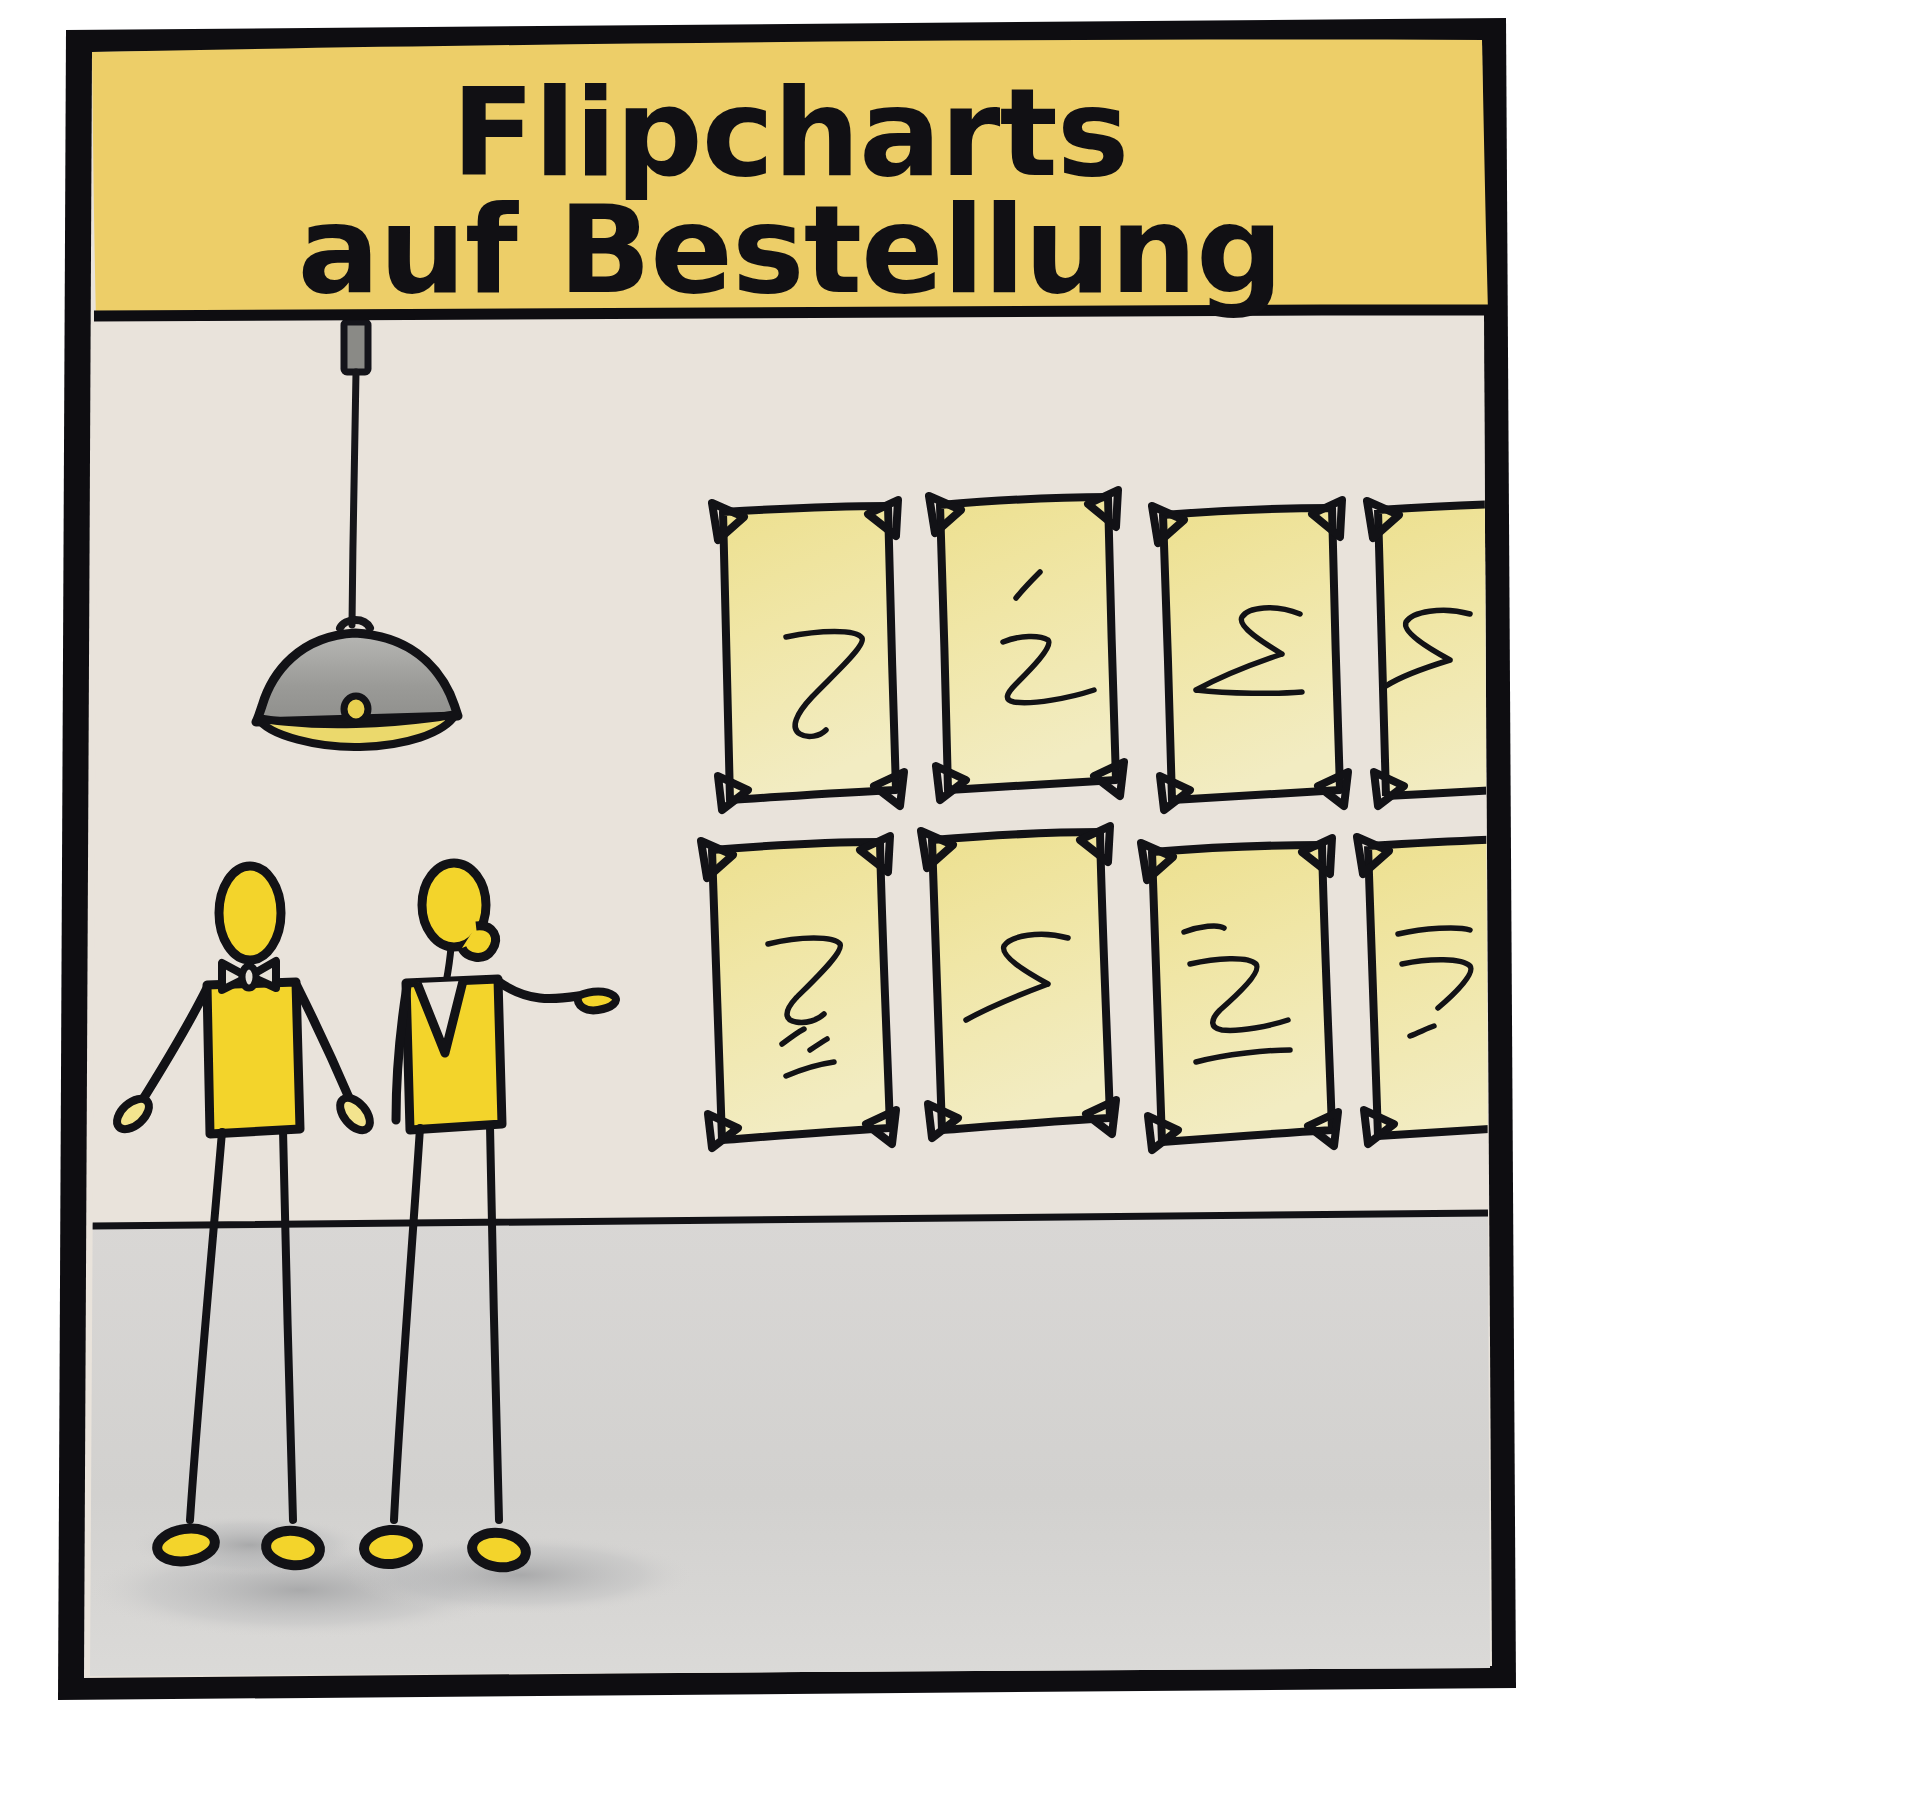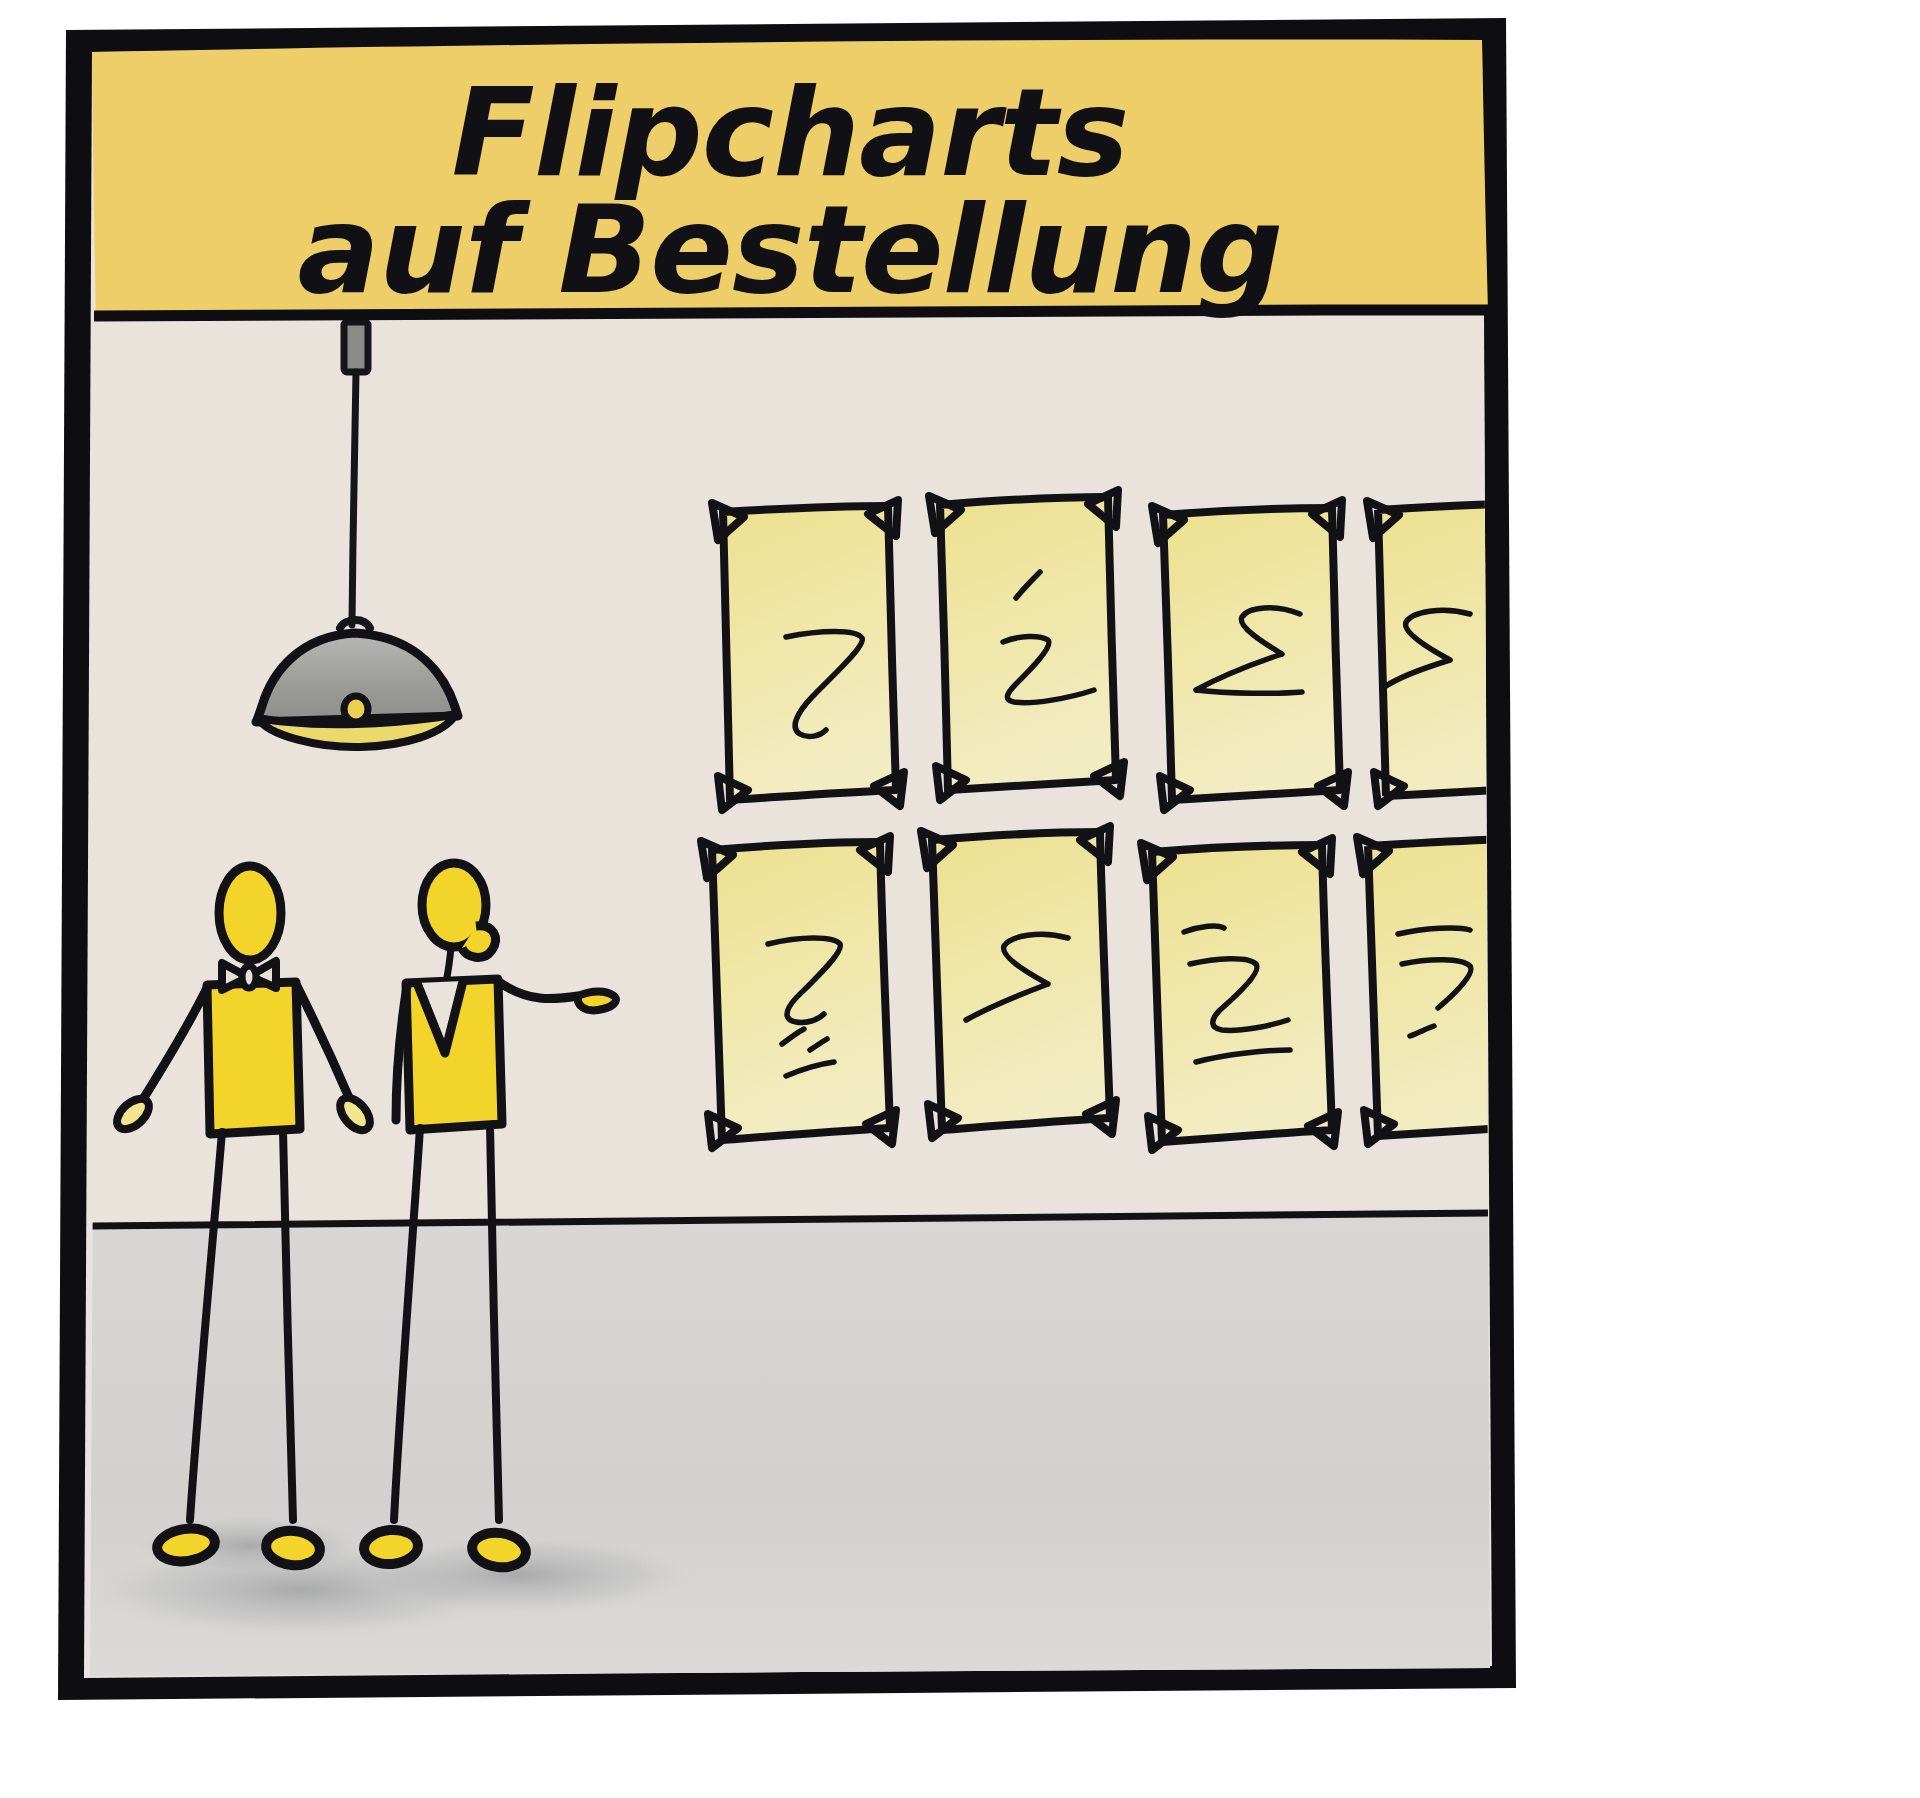--- a/index.html
+++ b/index.html
@@ -1,20 +1,20 @@
 <!DOCTYPE html>
 <html><head>
 <meta charset="utf-8">
 <style>
   html,body{margin:0;padding:0;background:#ffffff;}
   body{
     width:1920px;height:1798px;overflow:hidden;
     font-family:"DejaVu Sans", sans-serif;
   }
-  #stage{position:relative;width:1920px;height:1798px;background:#ffffff;font-style:italic;}
+  #stage{position:relative;width:1920px;height:1798px;background:#ffffff;}
   svg#art{position:absolute;left:0;top:0;width:1920px;height:1798px;display:block;}
 
   .title-line{
     font-family:"DejaVu Sans", sans-serif;
     font-weight:bold;
     fill:#111014;
     text-anchor:middle;
   }
 </style>
 </head>

